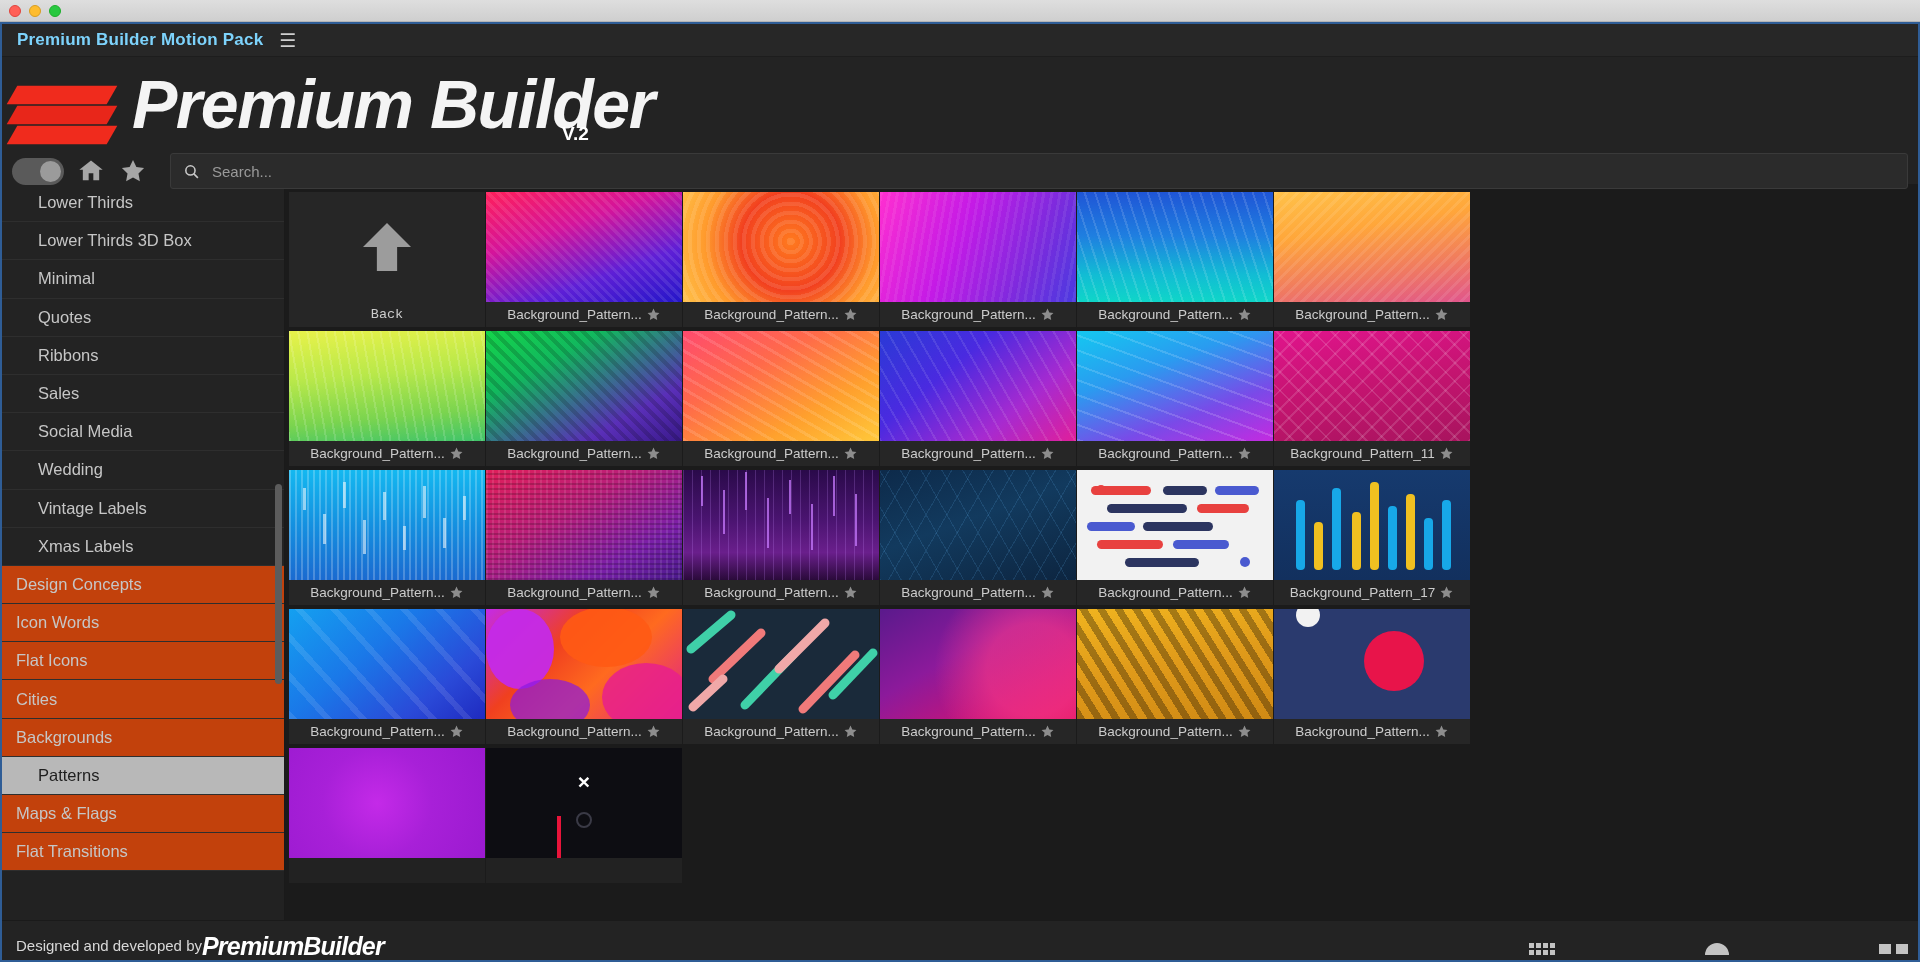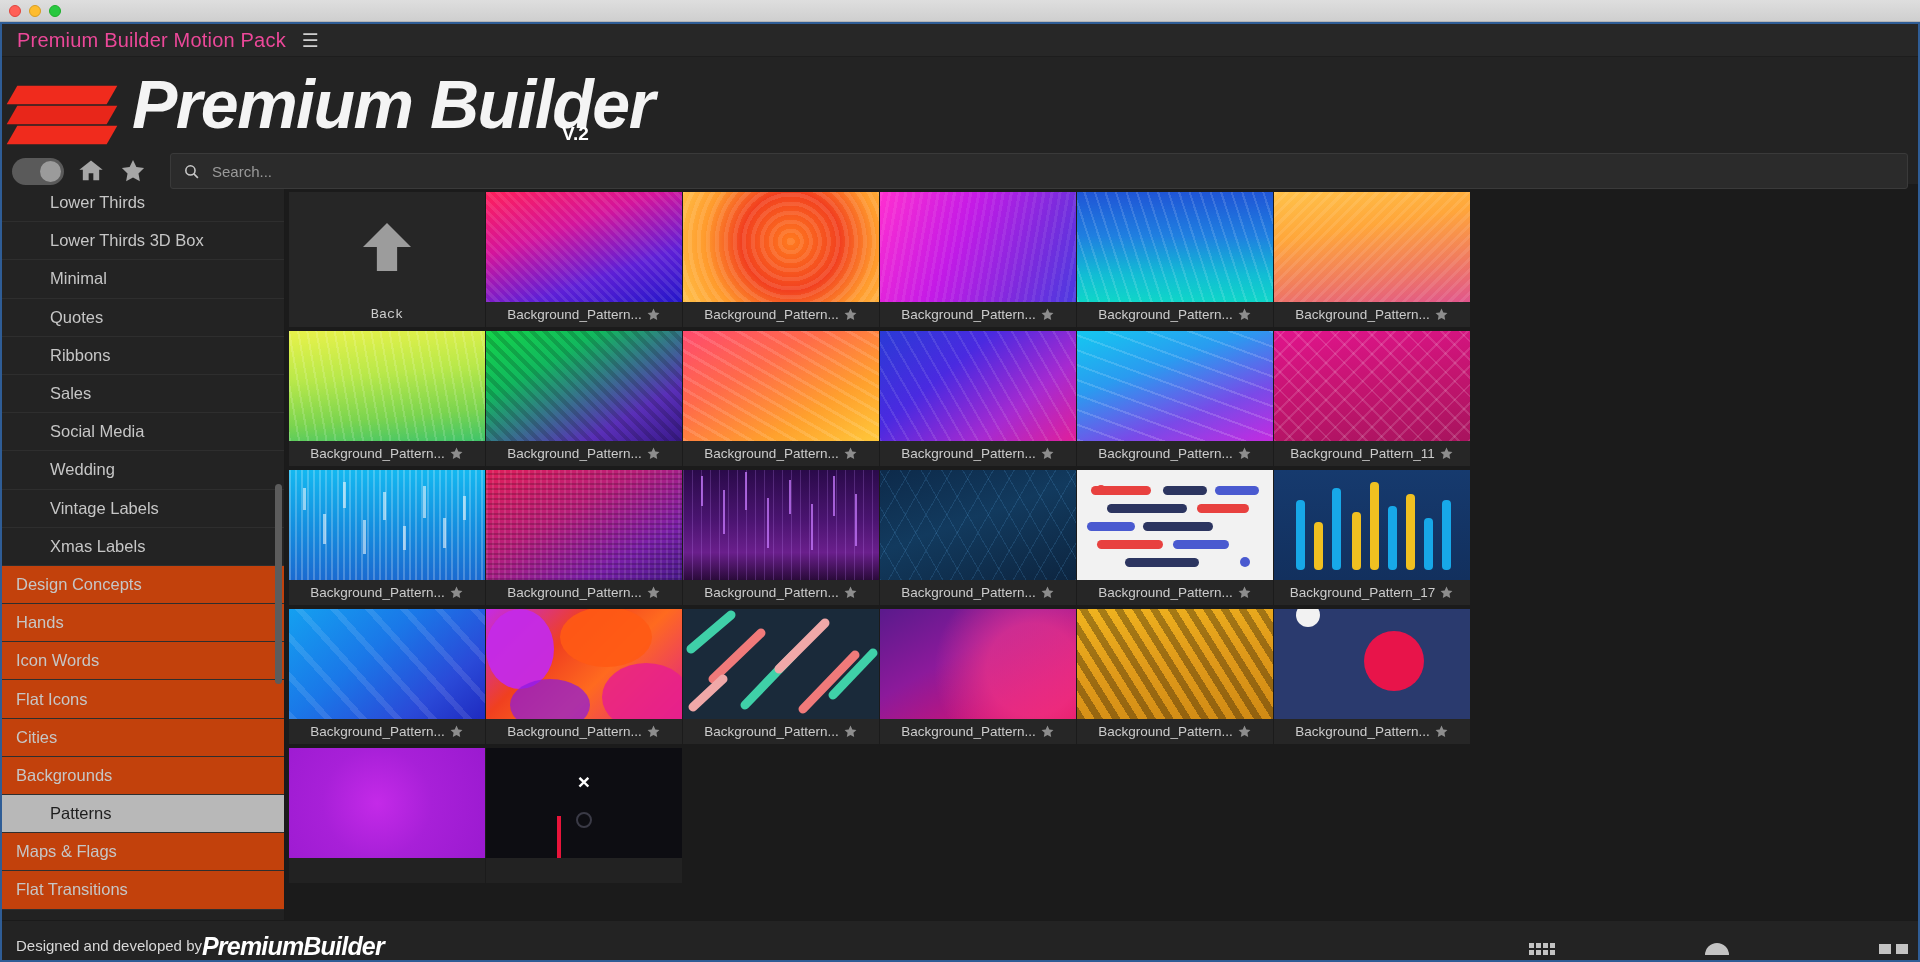--- a/index.html
+++ b/index.html
@@ -36,21 +36,21 @@
 
   .app-titlebar {
     height: 33px;
     background: #272727;
     display: flex; align-items: center;
     padding-left: 15px;
     gap: 16px;
     border-bottom: 1px solid #1d1d1d;
   }
   .app-title {
-    color: #ec4899; font-size: 20px; letter-spacing: .2px;
+    color: #7dd3fc; font-size: 17px; letter-spacing: .2px; font-weight: bold;
   }
   .hamburger {
     color: #cfcfcf; font-size: 19px; line-height: 1; cursor: pointer;
   }
 
   
   .brand-band {
     position: absolute; top: 33px; left: 0;
     width: 1920px; height: 92px;
     background: #232323;
@@ -139,21 +139,21 @@
   .nav-item {
     height: 38.2px;
     display: flex; align-items: center;
     color: #c6c6c6; font-size: 16.5px;
     padding-left: 14px;
     border-bottom: 1px solid #2e2e2e;
     cursor: pointer;
     white-space: nowrap;
     background: #c2410c;
   }
-  .nav-item.sub { padding-left: 48px; background: #232323; text-align: center; }
+  .nav-item.sub { padding-left: 36px; background: #232323; text-align: center; }
   .nav-item.selected {
     background: #b8b8b8; color: #1e1e1e;
   }
   .side-scroll {
     position: absolute; right: 2px; top: 300px;
     width: 7px; height: 200px; border-radius: 4px;
     background: #5c5c5c; cursor: pointer;
   }
 
   
@@ -322,23 +322,20 @@
           <div class="nav-item sub">
             <span>Vintage Labels</span>
           </div>
           <div class="nav-item sub">
             <span>Xmas Labels</span>
           </div>
           <div class="nav-item">
             <span>Design Concepts</span>
           </div>
           <div class="nav-item">
-            <span>Hands</span>
-          </div>
-          <div class="nav-item">
             <span>Icon Words</span>
           </div>
           <div class="nav-item">
             <span>Flat Icons</span>
           </div>
           <div class="nav-item">
             <span>Cities</span>
           </div>
           <div class="nav-item">
             <span>Backgrounds</span>

